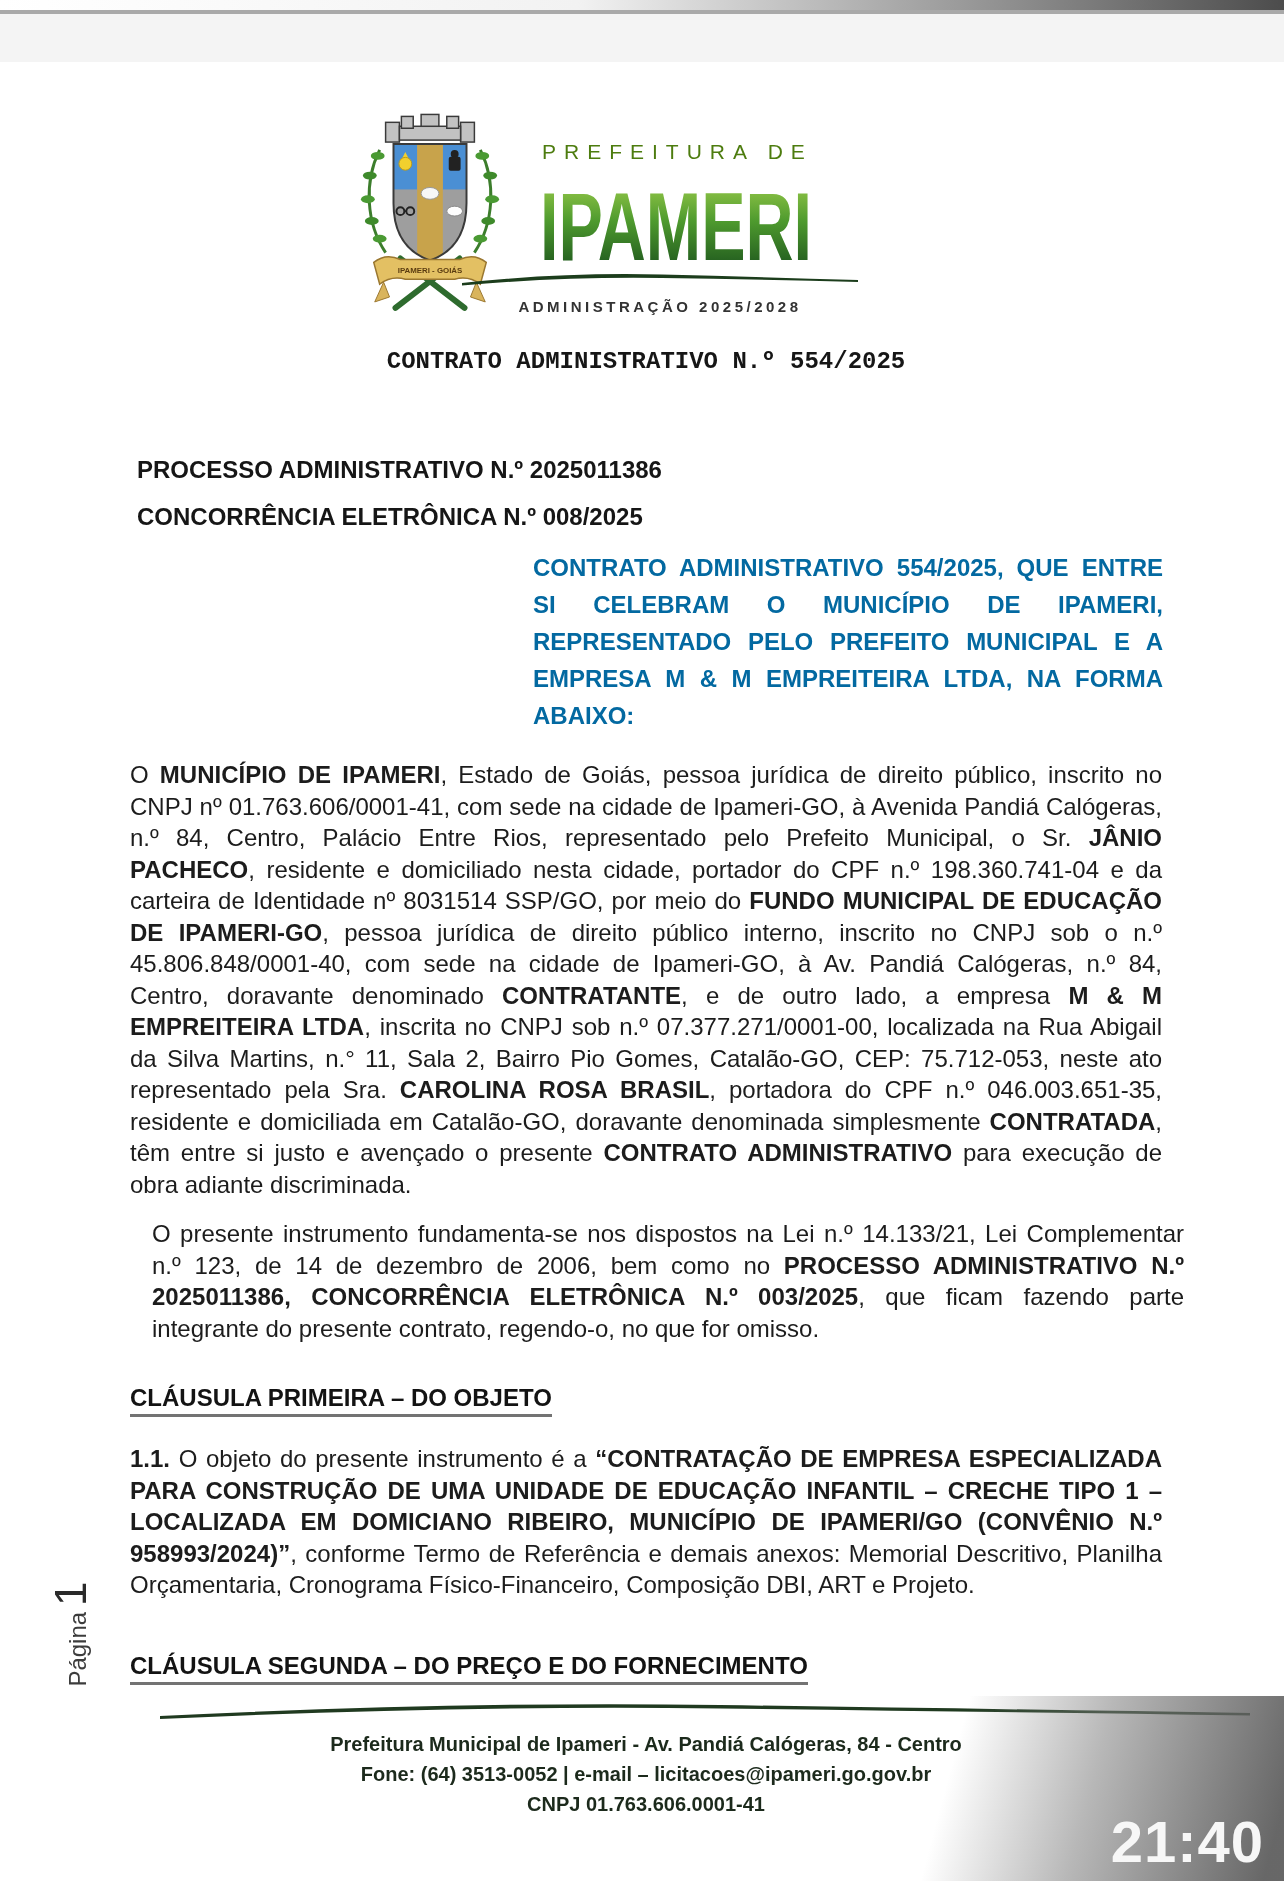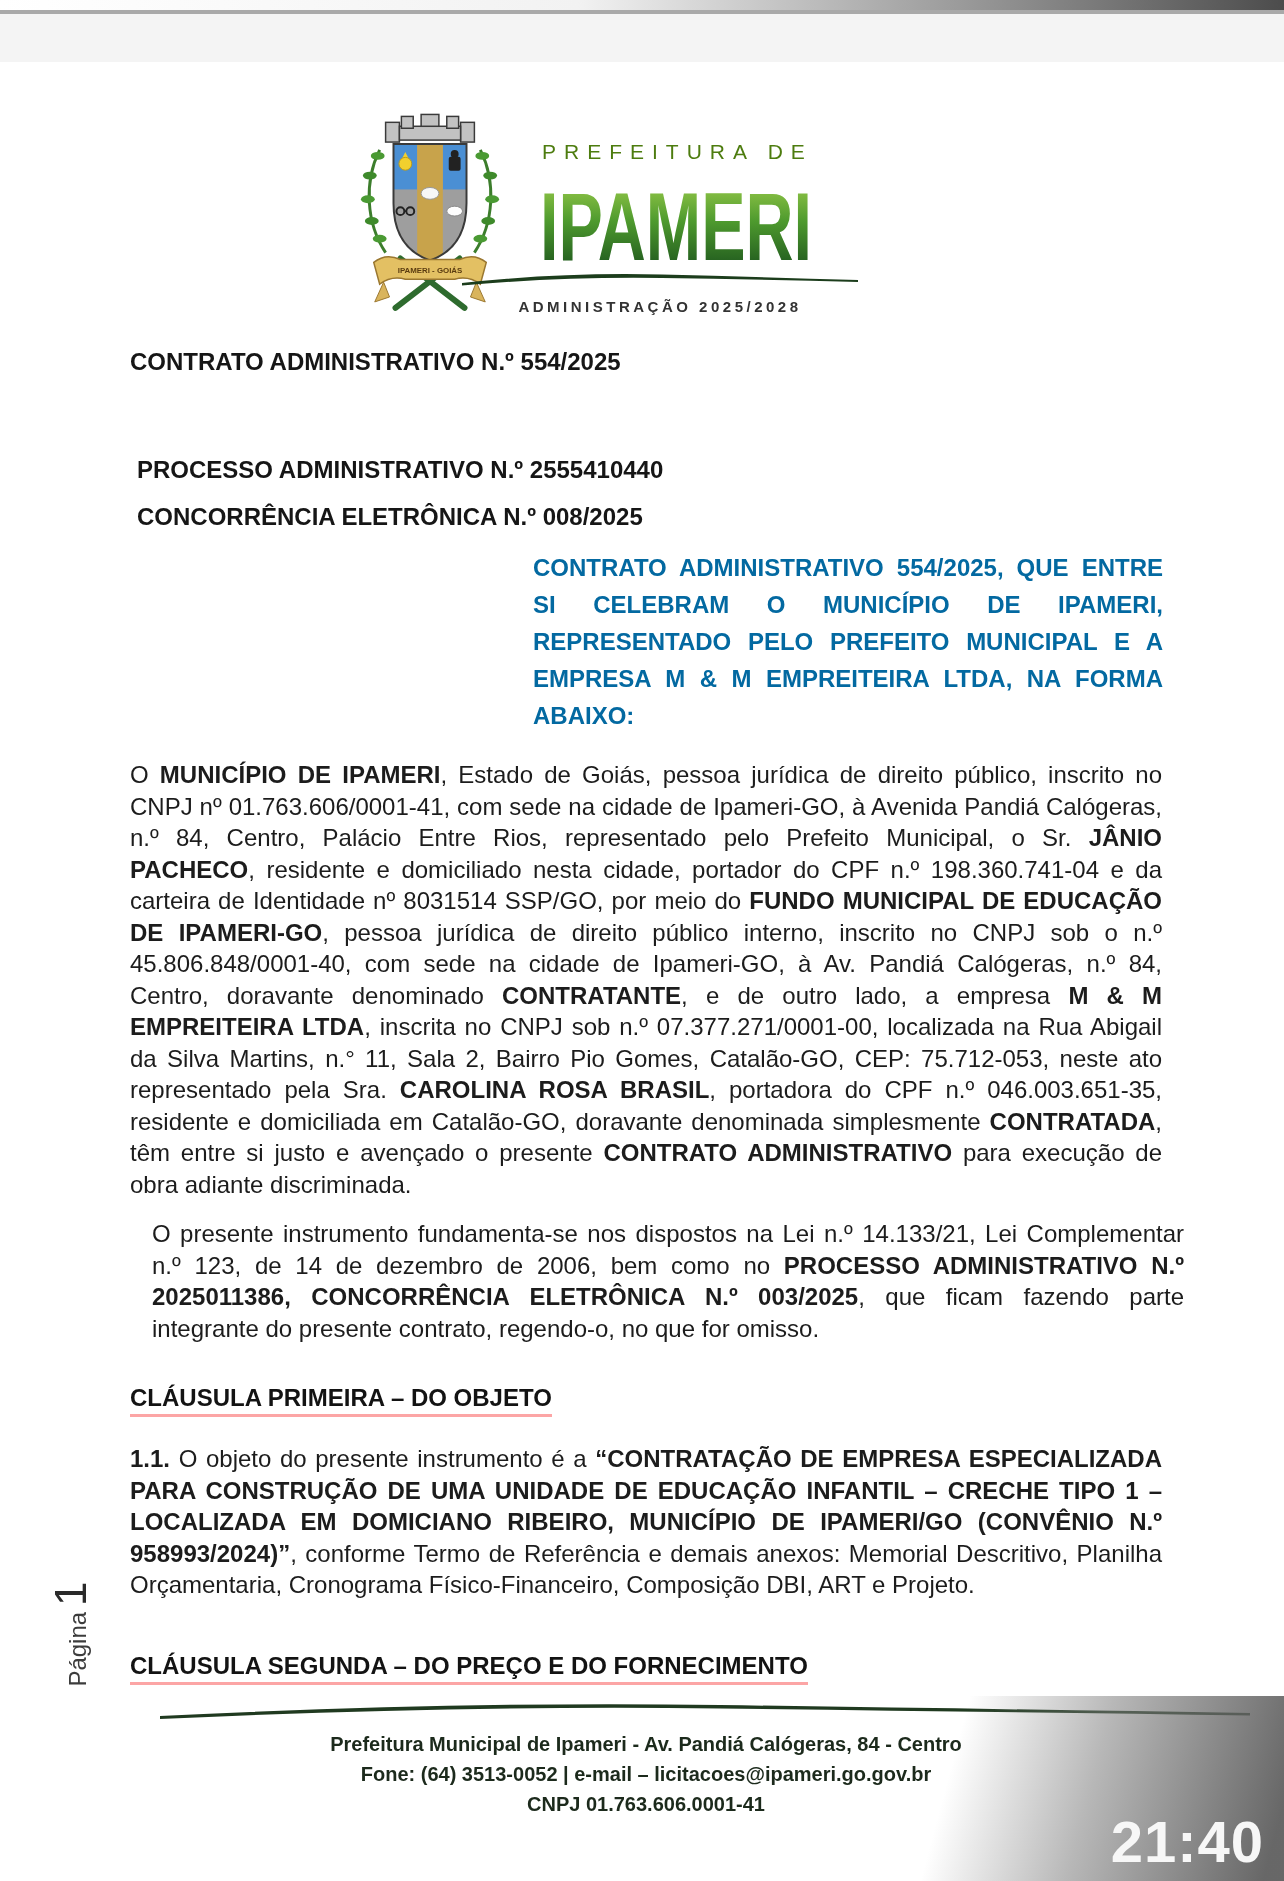--- a/index.html
+++ b/index.html
@@ -17,32 +17,32 @@
   
   .logo-row { position:absolute; left:356px; top:110px; display:flex; align-items:flex-start; }
   .crest { width:148px; height:222px; }
   .wordmark { margin-left:6px; padding-top:30px; width:350px; }
   .brand-top { font-size:21px; font-weight:normal; letter-spacing:8px; color:#4d7c0f; padding-left:32px; white-space:nowrap; }
   .brand-name-svg { display:block; margin-top:2px; margin-left:28px; }
   .brand-swoosh { display:block; margin-left:-48px; margin-top:2px; }
   .brand-sub { font-size:15px; font-weight:bold; letter-spacing:3.5px; color:#333; margin-left:-48px; width:396px; text-align:center; margin-top:12px; white-space:nowrap; }
 
   
-  .doc-title { position:absolute; top:348px; left:130px; width:1032px; text-align:left;
-    font-size:24px; font-weight:bold; color:#161616; }
+  .doc-title { position:absolute; top:348px; left:130px; width:1032px; text-align:center;
+    font-size:24px; font-weight:bold; color:#161616;font-family:Liberation Mono, monospace; }
   .process-block { position:absolute; top:446px; left:137px; font-size:24px; font-weight:bold; color:#161616; line-height:47px; }
   .preamble { position:absolute; top:549px; left:533px; width:630px; font-size:24px; font-weight:bold;
     text-align:justify; line-height:37px; color:#0369a1; }
   .para { position:absolute; left:130px; width:1032px; font-size:24px; line-height:31.5px;
     text-align:justify; color:#1c1c1c; }
   .p1 { top:759px; }
   .p2 { top:1218px;margin-left:22px; }
   .p3 { top:1443px; }
   .clause { position:absolute; left:130px; font-size:24px; font-weight:bold; color:#131313; }
-  .clause > span { display:inline-block; border-bottom:3px solid #fca5a5; padding-bottom:2px; }
+  .clause > span { display:inline-block; border-bottom:3px solid #737373; padding-bottom:2px; }
   .clause1 { top:1384px; }
   .clause2 { top:1652px;text-align:center; }
 
   
   .footer-swoosh { position:absolute; top:1700px; left:160px; }
   .footer-text { position:absolute; top:1729px; left:130px; width:1032px; text-align:center;
     font-size:20px; font-weight:bold; color:#1c2a1c; line-height:30px; }
 
   
   .page-side { position:absolute; left:-32px; top:1612px; width:200px; height:44px;
@@ -145,21 +145,21 @@
       <svg class="brand-swoosh" width="396" height="16" viewBox="0 0 396 16">
         <path d="M0 13 Q100 2 200 4.5 Q300 7 396 10 L396 12 Q300 9.5 200 8 Q100 6.5 0 15.5 Z" fill="#1c3d1c"></path>
       </svg>
       <div class="brand-sub">ADMINISTRAÇÃO 2025/2028</div>
     </div>
   </div>
 
   <div class="doc-title">CONTRATO ADMINISTRATIVO N.º 554/2025</div>
 
   <div class="process-block">
-    <div>PROCESSO ADMINISTRATIVO N.º 2555410440</div>
+    <div>PROCESSO ADMINISTRATIVO N.º 2025011386</div>
     <div>CONCORRÊNCIA ELETRÔNICA N.º 008/2025</div>
   </div>
 
   <div class="preamble">CONTRATO ADMINISTRATIVO 554/2025, QUE ENTRE SI CELEBRAM O MUNICÍPIO DE IPAMERI, REPRESENTADO PELO PREFEITO MUNICIPAL E A EMPRESA M &amp; M EMPREITEIRA LTDA, NA FORMA ABAIXO:</div>
 
   <div class="para p1"><span>O </span><b>MUNICÍPIO DE IPAMERI</b><span>, Estado de Goiás, pessoa jurídica de direito público, inscrito no CNPJ nº 01.763.606/0001-41, com sede na cidade de Ipameri-GO, à Avenida Pandiá Calógeras, n.º 84, Centro, Palácio Entre Rios, representado pelo Prefeito Municipal, o Sr. </span><b>JÂNIO PACHECO</b><span>, residente e domiciliado nesta cidade, portador do CPF n.º 198.360.741-04 e da carteira de Identidade nº 8031514 SSP/GO, por meio do </span><b>FUNDO MUNICIPAL DE EDUCAÇÃO DE IPAMERI-GO</b><span>, pessoa jurídica de direito público interno, inscrito no CNPJ sob o n.º 45.806.848/0001-40, com sede na cidade de Ipameri-GO, à Av. Pandiá Calógeras, n.º 84, Centro, doravante denominado </span><b>CONTRATANTE</b><span>, e de outro lado, a empresa </span><b>M &amp; M EMPREITEIRA LTDA</b><span>,  inscrita no CNPJ sob n.º 07.377.271/0001-00, localizada na Rua Abigail da Silva Martins, n.° 11, Sala 2, Bairro Pio Gomes, Catalão-GO, CEP: 75.712-053, neste ato representado pela Sra. </span><b>CAROLINA ROSA BRASIL</b><span>, portadora do CPF n.º 046.003.651-35, residente e domiciliada em Catalão-GO, doravante denominada simplesmente </span><b>CONTRATADA</b><span>, têm entre si justo e avençado o presente </span><b>CONTRATO ADMINISTRATIVO</b><span> para execução de obra adiante discriminada.</span></div>
 
   <div class="para p2"><span>O presente instrumento fundamenta-se nos dispostos na Lei n.º 14.133/21, Lei Complementar n.º 123, de 14 de dezembro de 2006, bem como no </span><b>PROCESSO ADMINISTRATIVO N.º 2025011386, CONCORRÊNCIA ELETRÔNICA N.º 003/2025</b><span>, que ficam fazendo parte integrante do presente contrato, regendo-o, no que for omisso.</span></div>
 
   <div class="clause clause1">

